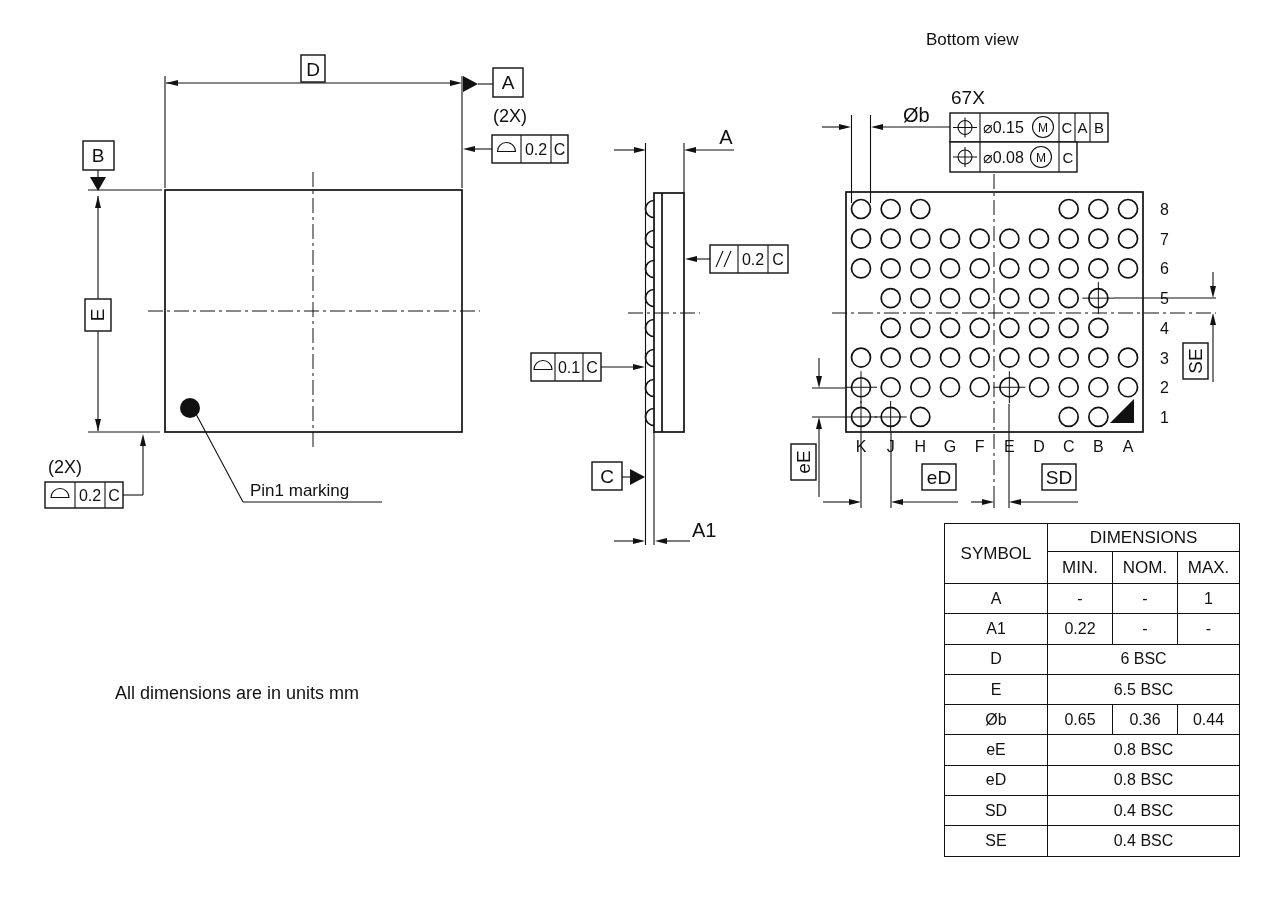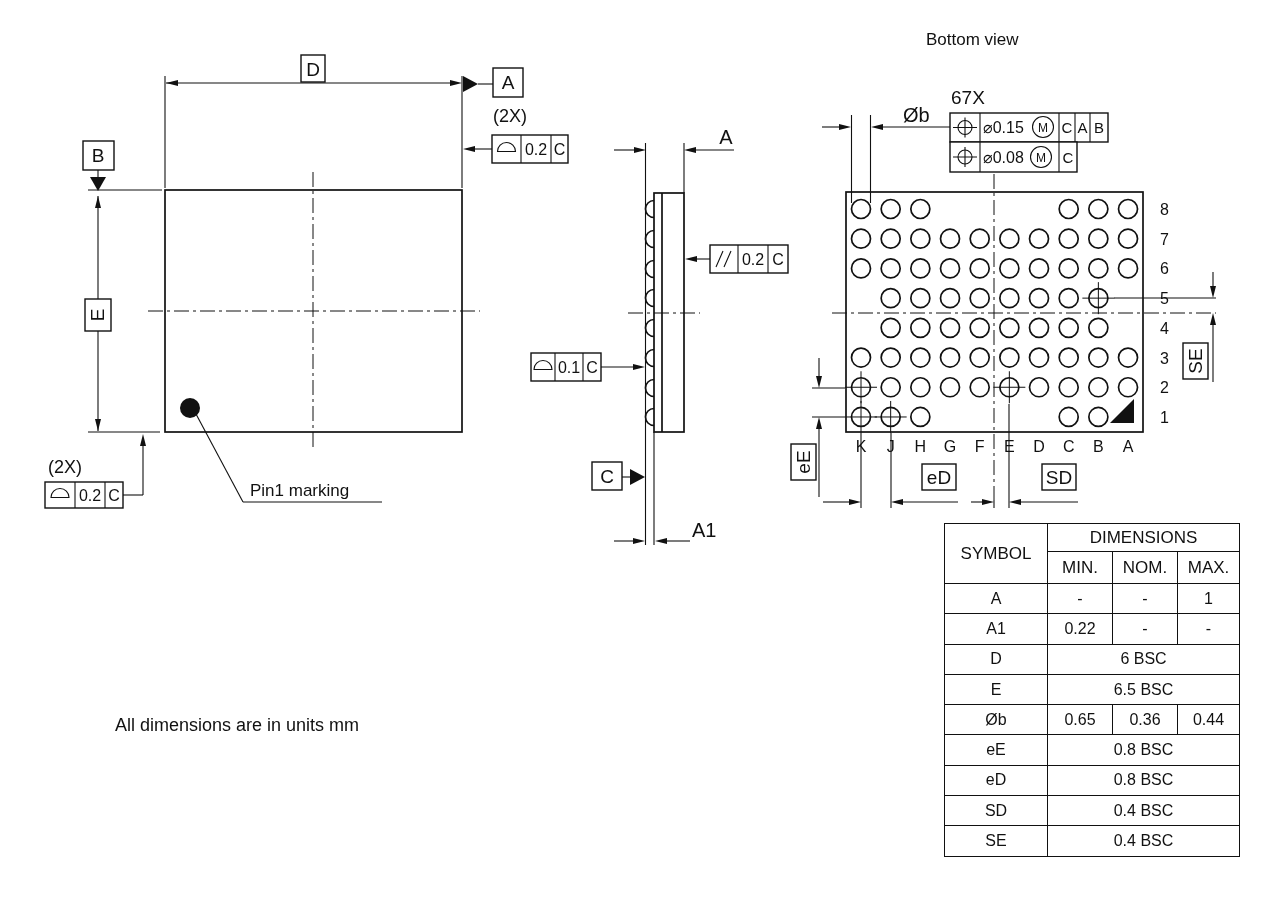--- a/index.html
+++ b/index.html
@@ -16,21 +16,21 @@
   .t18{font-size:18px;}
   .t17{font-size:17px;}
   .t16{font-size:16px;}
   .t15{font-size:15px;}
   .t12{font-size:12px;}
   .mid{text-anchor:middle;}
   .ball{stroke:#111;stroke-width:1.7;fill:none;}
   .cross{stroke:#111;stroke-width:1;fill:none;}
 
   #view-title{position:absolute;left:926px;top:30px;font-size:17px;text-align:right;}
-  #notes{position:absolute;left:115px;top:678px;font-size:18px;line-height:30px;white-space:nowrap;margin-top:32px;}
+  #notes{position:absolute;left:115px;top:678px;font-size:18px;line-height:30px;white-space:nowrap;}
   #notes svg{vertical-align:-5px;}
 
   #dim-table{position:absolute;left:933px;top:523px;border-collapse:collapse;table-layout:fixed;margin-left:11px;}
   #dim-table td,#dim-table th{border:1.6px solid #111;text-align:center;vertical-align:middle;
     font-weight:normal;font-size:16px;padding:0;}
   #dim-table .h{font-size:17px;}
   #dim-table .r{height:30.3px;}
   #dim-table .hr1{height:28px;}
   #dim-table .hr2{height:32px;}
 </style>

